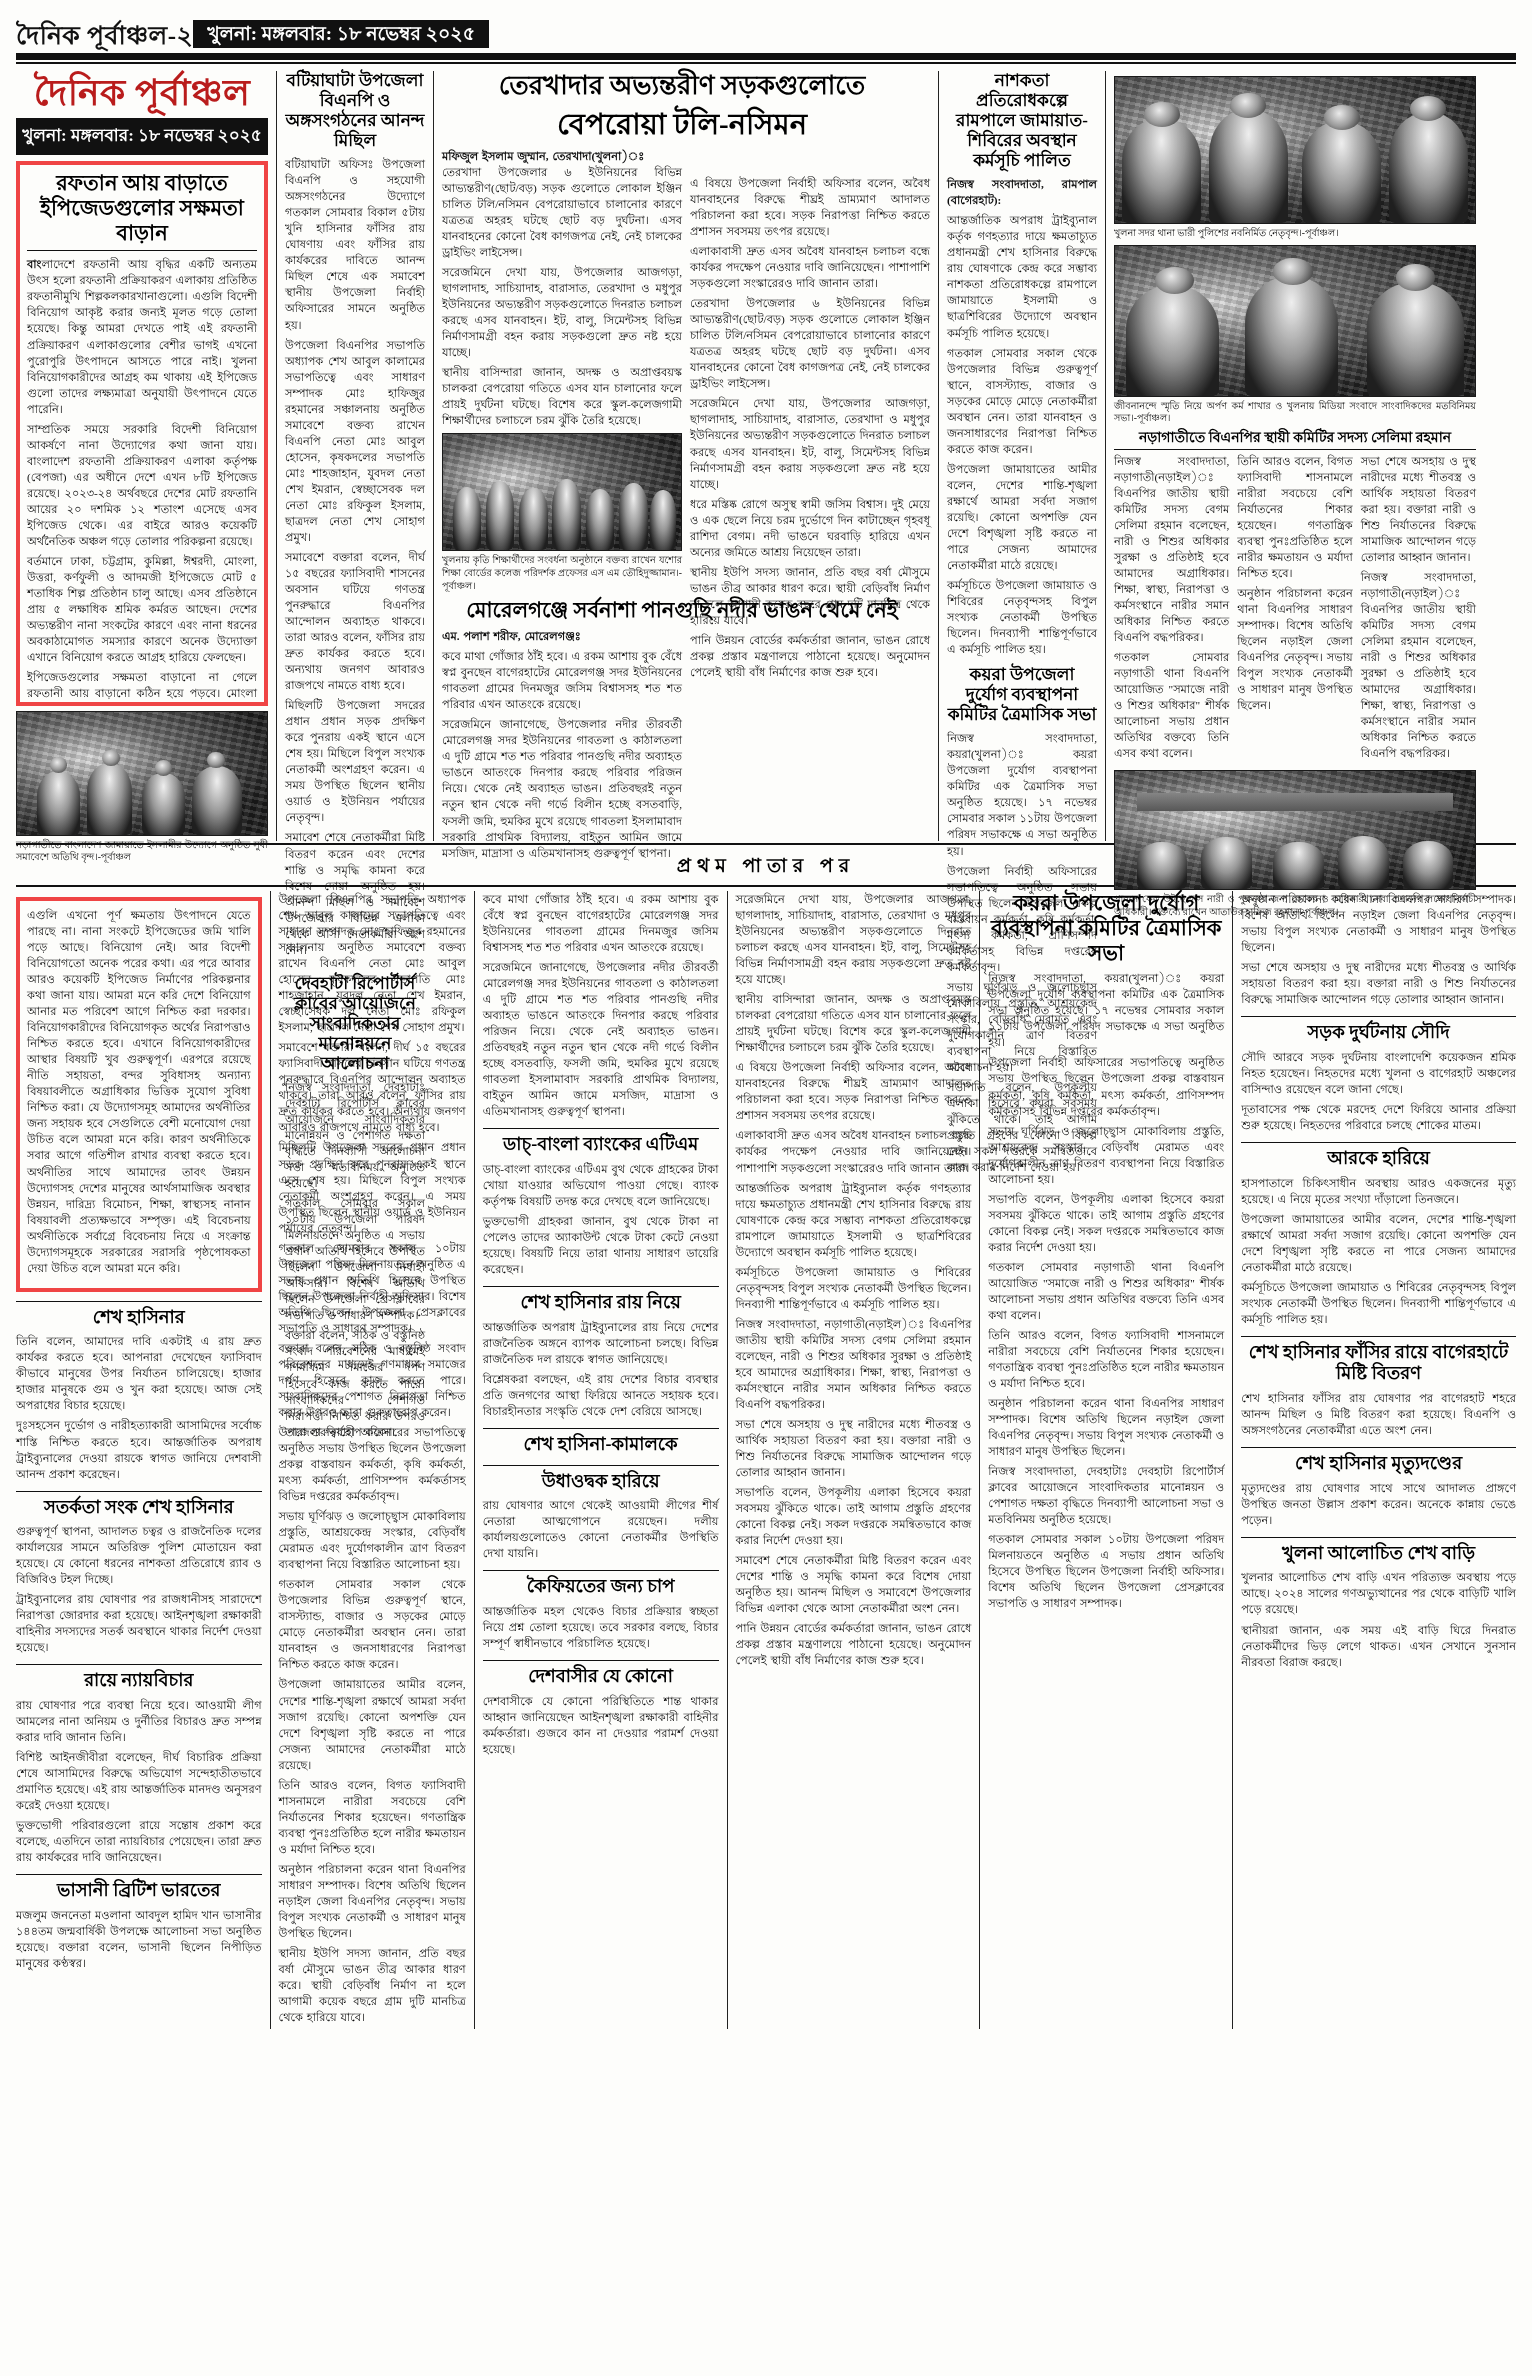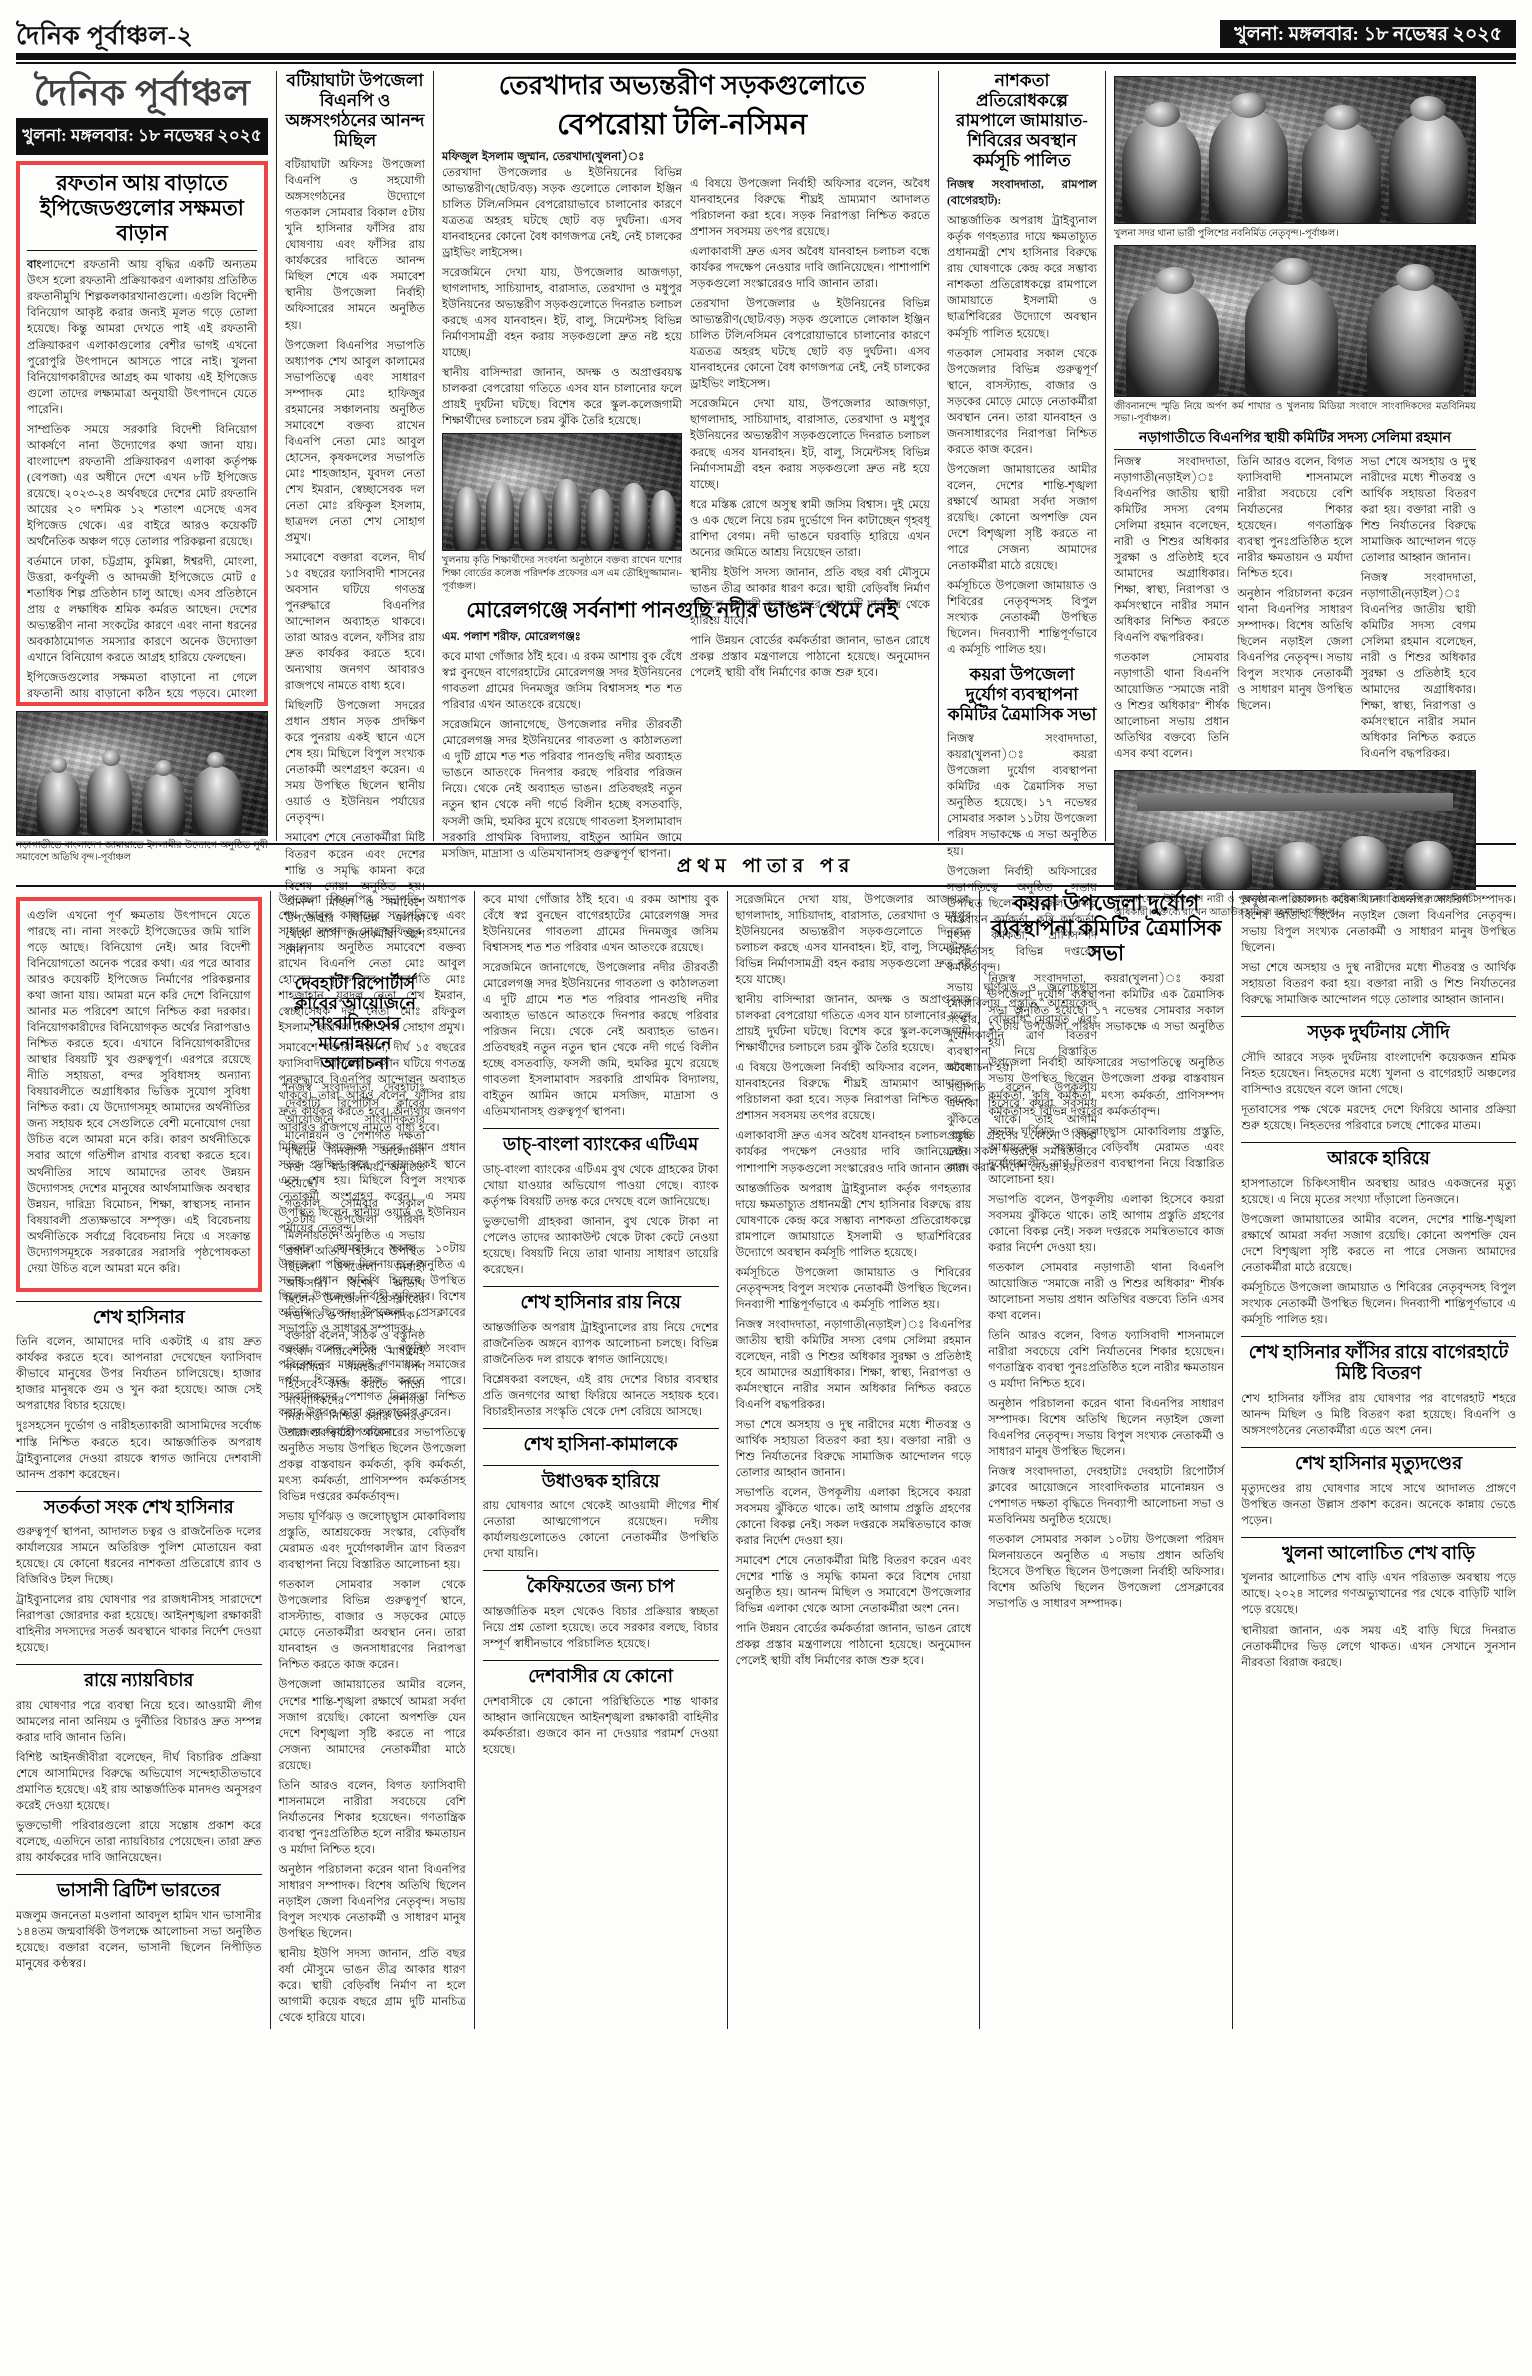--- a/index.html
+++ b/index.html
@@ -11,21 +11,21 @@
     width:1532px; height:2376px;
     background:#fdfdfb;
     position:relative;
     margin:0 auto;
     padding:14px 16px 10px 16px;
     overflow:hidden;
   }
 
   
   .folio {
-    display:flex; align-items:flex-end; justify-content:space-between;
+    display:flex; align-items:flex-end; 
     height:34px;
   }
   .folio-left {
     font-family:"Liberation Serif", serif;
     font-size:25px; font-weight:bold; letter-spacing:.5px;
     color:#111; line-height:1;
   }
   .folio-right {
     background:#111; color:#fff;
     font-size:19px; font-weight:bold;
@@ -42,21 +42,21 @@
   .c3 { width:240px; }
   .c4 { width:240px; }
   .c5 { width:150px; }
   .c6 { width:362px; }
 
   .vline { width:1px; background:#222; flex:0 0 1px; }
 
   
   .masthead-name {
     font-size:36px; font-weight:bold; text-align:center;
-    letter-spacing:.5px; line-height:1.05; color:#404040;
+    letter-spacing:.5px; line-height:1.05; color:#b91c1c;
     padding:4px 0 2px 0;
   }
   .masthead-date {
     background:#111; color:#fff; text-align:center;
     font-size:17px; font-weight:bold; padding:4px 0 5px 0; margin-top:3px;
   }
 
   .boxed {
     border:4px solid #ef4444; padding:6px 7px 8px 7px; margin-top:6px;
   }

